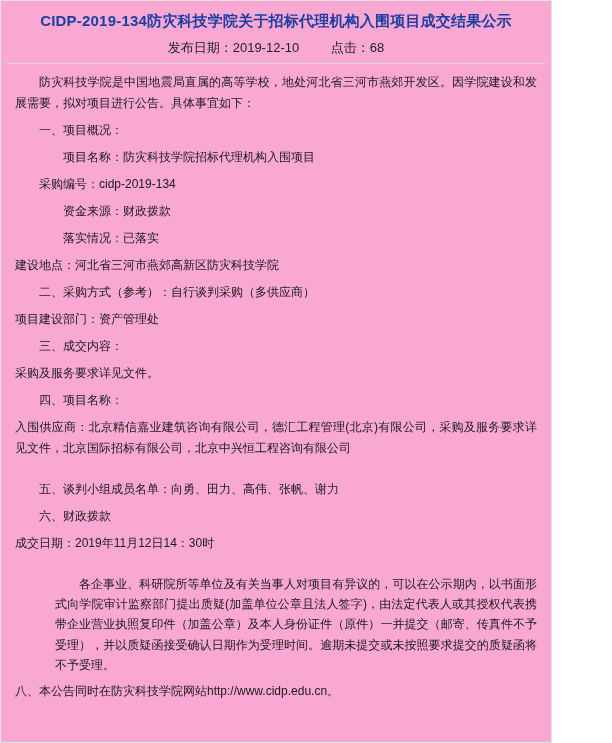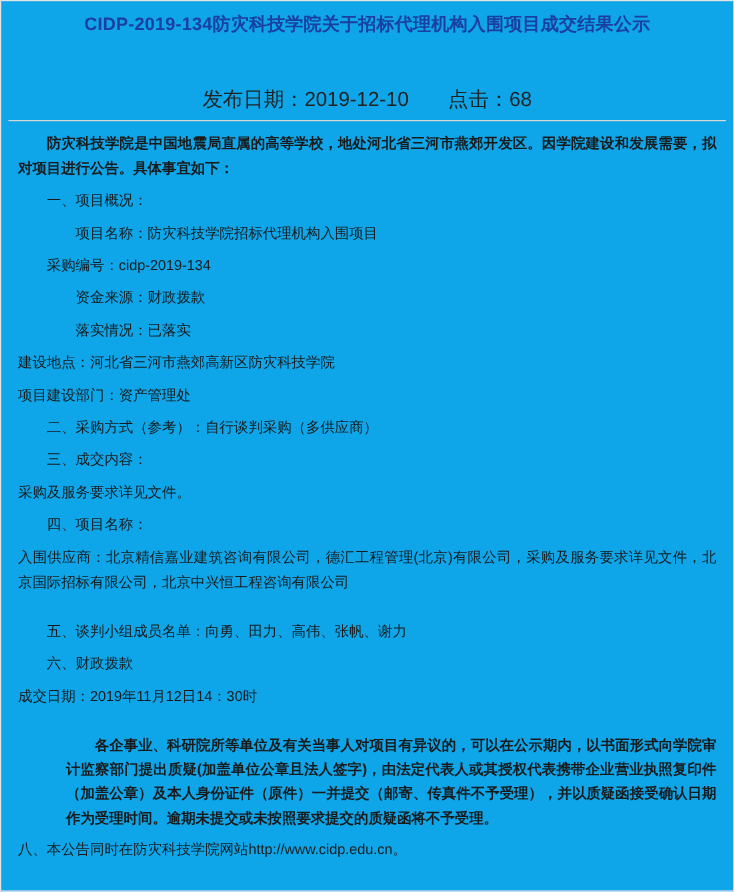--- a/index.html
+++ b/index.html
@@ -4,64 +4,63 @@
 <style>
   html, body {
     margin: 0;
     padding: 0;
     background: #ffffff;
   }
   body {
     font-family: "Liberation Sans", "DejaVu Sans", sans-serif;
   }
   .page {
-    width: 612px;
+    width: 552px;
     height: 743px;
     box-sizing: border-box;
-    background: #0ea5e9;
+    background: #f9a8d4;
     border: 1px solid #e4e4e4;
     position: relative;
     overflow: hidden;
   }
   .doc-title {
     color: #1b3fa0;
     font-size: 15px;
     font-weight: bold;
     text-align: center;
     padding: 10px 12px 8px 12px;
     line-height: 1.3;
     letter-spacing: 0.2px;
   }
   .meta-row {
     text-align: center;
-    font-size: 17px;
+    font-size: 13px;
     color: #222;
     padding-bottom: 6px;
-    margin-top: 32px;
   }
   .meta-row .meta-item {
     display: inline-block;
     margin: 0 14px;
   }
   .rule {
     border-top: 1px solid #d8d8d8;
     margin: 0 6px 8px 6px;
     height: 0;
   }
   .body {
     padding: 0 14px 10px 14px;
     font-size: 12px;
     color: #1a1a1a;
     line-height: 1.75;
   }
   .p {
     margin: 0 0 6px 0;
     text-align: justify;
   }
-  .indent1 { text-indent: 24px; font-weight: bold; }
+  .indent1 { text-indent: 24px; }
   .lv1 { padding-left: 24px; }
   .lv2 { padding-left: 48px; }
   .gap { height: 14px; }
   .tight { line-height: 1.7; margin-left: 40px; }
   .justify-block {
     text-align: justify;
     text-justify: inter-ideograph;
   }
 </style>
 </head>
@@ -81,23 +80,23 @@
   <div class="body">
 
     <p class="p indent1 justify-block">防灾科技学院是中国地震局直属的高等学校，地处河北省三河市燕郊开发区。因学院建设和发展需要，拟对项目进行公告。具体事宜如下：</p>
 
     <p class="p lv1">一、项目概况：</p>
     <p class="p lv2">项目名称：防灾科技学院招标代理机构入围项目</p>
     <p class="p lv1">采购编号：cidp-2019-134</p>
     <p class="p lv2">资金来源：财政拨款</p>
     <p class="p lv2">落实情况：已落实</p>
     <p class="p">建设地点：河北省三河市燕郊高新区防灾科技学院</p>
+    <p class="p lv1">二、采购方式（参考）：自行谈判采购（多供应商）</p>
+
     <p class="p">项目建设部门：资产管理处</p>
-
-    <p class="p lv1">二、采购方式（参考）：自行谈判采购（多供应商）</p>
 
     <p class="p lv1">三、成交内容：</p>
     <p class="p">采购及服务要求详见文件。</p>
 
     <p class="p lv1">四、项目名称：</p>
     <p class="p justify-block">入围供应商：北京精信嘉业建筑咨询有限公司，德汇工程管理(北京)有限公司，采购及服务要求详见文件，北京国际招标有限公司，北京中兴恒工程咨询有限公司</p>
 
     <div class="gap"></div>
 
     <p class="p lv1">五、谈判小组成员名单：向勇、田力、高伟、张帆、谢力</p>

